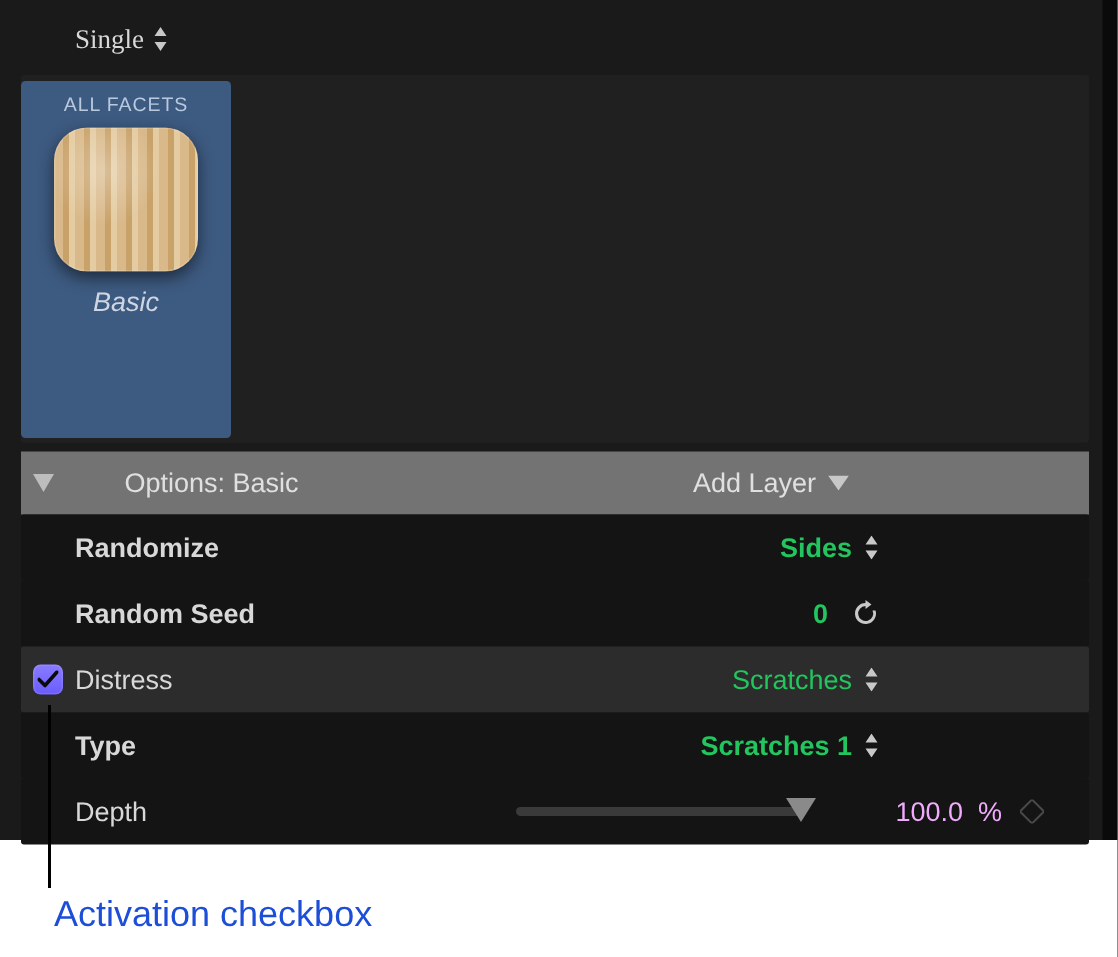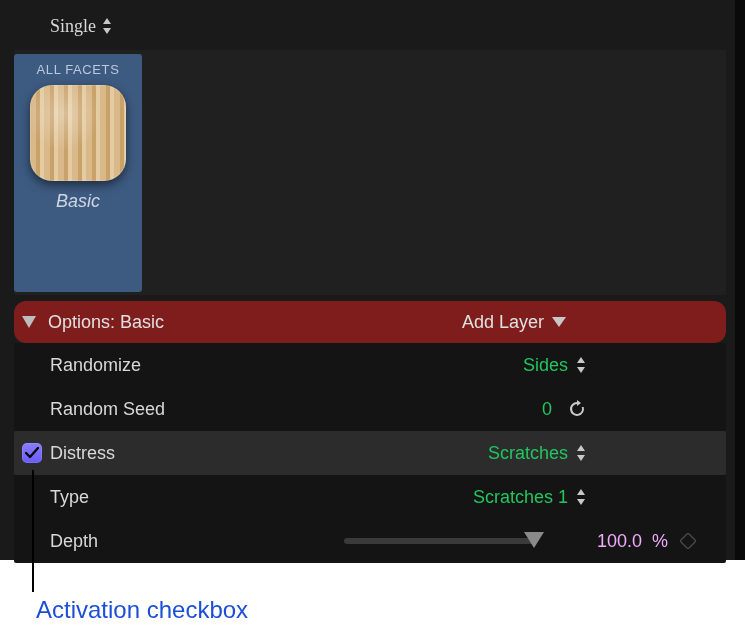--- a/index.html
+++ b/index.html
@@ -47,21 +47,21 @@
     background: #202020;
     margin-top: 2px;
     border-radius: 2px;
     width: 712px;
     height: 245px;
     display: flex;
     align-items: flex-start;
   }
   .facet-tile {
     background: #3d5a80;
-    width: 128px;
+    width: 140px;
     height: 238px;
     border-radius: 3px;
     margin: 4px 0 0 0;
     padding-top: 8px;
     text-align: center;
   }
   .facet-tab-label {
     color: #b8c9e0;
     font-size: 13px;
     letter-spacing: 0.6px;
@@ -81,44 +81,45 @@
   .facet-name {
     color: #cfd6e3;
     font-size: 18px;
     font-style: italic;
   }
 
   .options-bar {
     display: flex;
     align-items: center;
     height: 42px;
-    background: #7f1d1d;
+    background: #737373;
     margin-top: 6px;
-    border-radius: 12px;
+    border-radius: 0;
     width: 712px;
     padding-left: 8px;
     padding-right: 160px;
+    gap: 35px;
   }
   .disclosure-icon svg { width: 14px; height: 12px; display:block; }
   .disclosure-icon { margin-right: 12px; display:inline-flex; }
   .options-label { color: #e0e0e0; flex: 1; }
   .addlayer-wrap { display: flex; align-items: center; color: #e0e0e0; }
   .chev-down-icon svg { width: 14px; height: 10px; display:block; }
   .chev-down-icon { margin-left: 8px; display:inline-flex; }
 
   .param-row {
     display: flex;
     align-items: center;
     height: 44px;
     width: 712px;
     padding-left: 36px;
     padding-right: 140px;
     border-radius: 2px;
   }
-  .param-row.dark { background: #141414; }
+  .param-row.dark { background: #141414; font-weight: bold; }
   .param-row.highlight { background: #2c2c2c; }
   .param-label { color: #d8d8d8; flex: 1; }
   .param-control { display: flex; align-items: center; justify-content: flex-end; min-width: 170px; color: #22c55e; }
   .param-control .val { margin-right: 8px; }
   .refresh-icon svg { width: 18px; height: 18px; display:block; }
   .refresh-icon { margin-left: 8px; display:inline-flex; }
 
   .checkbox-slot {
     width: 24px;
     margin-left: -28px;

